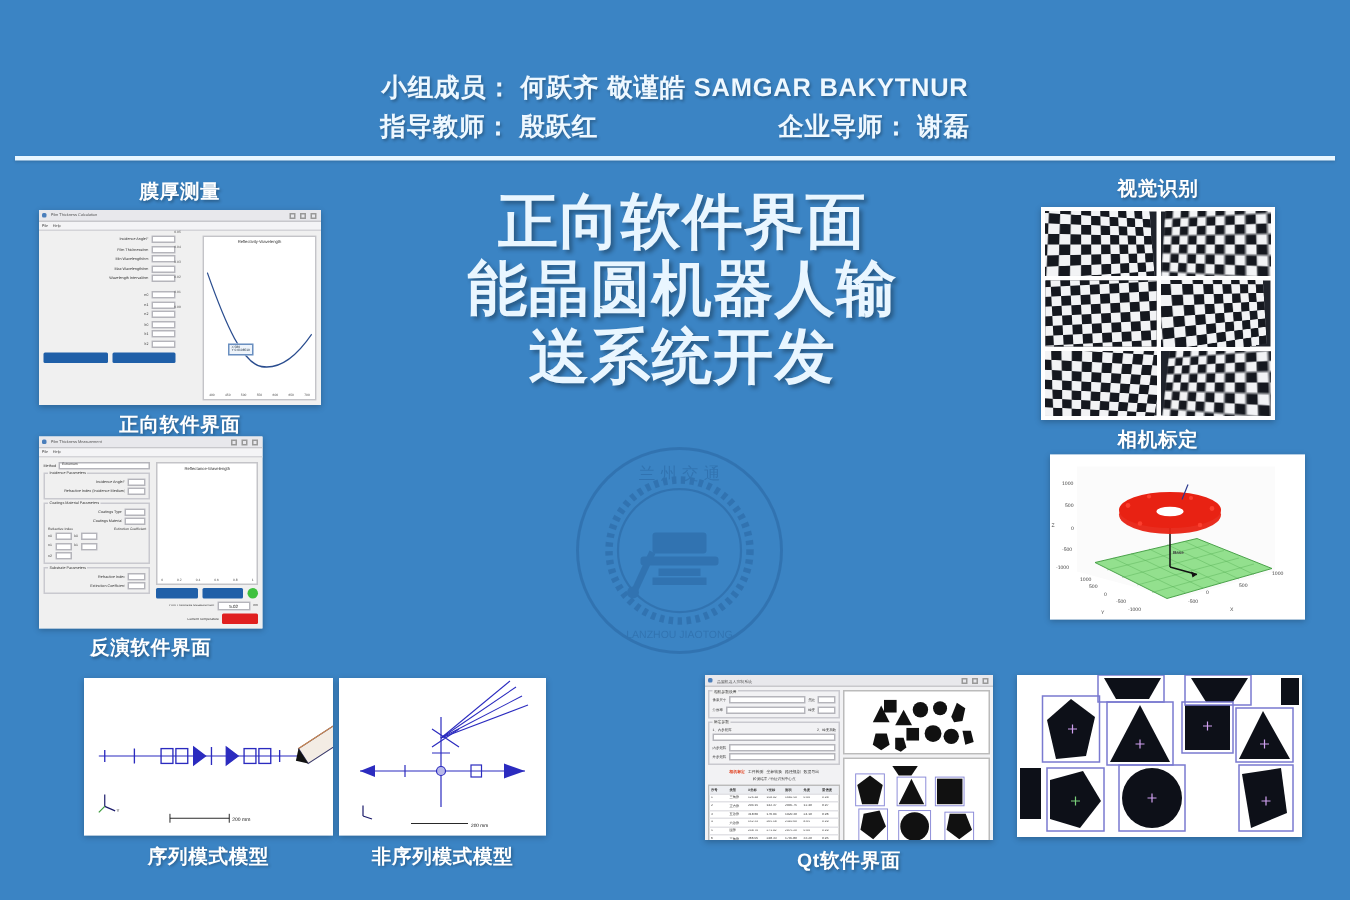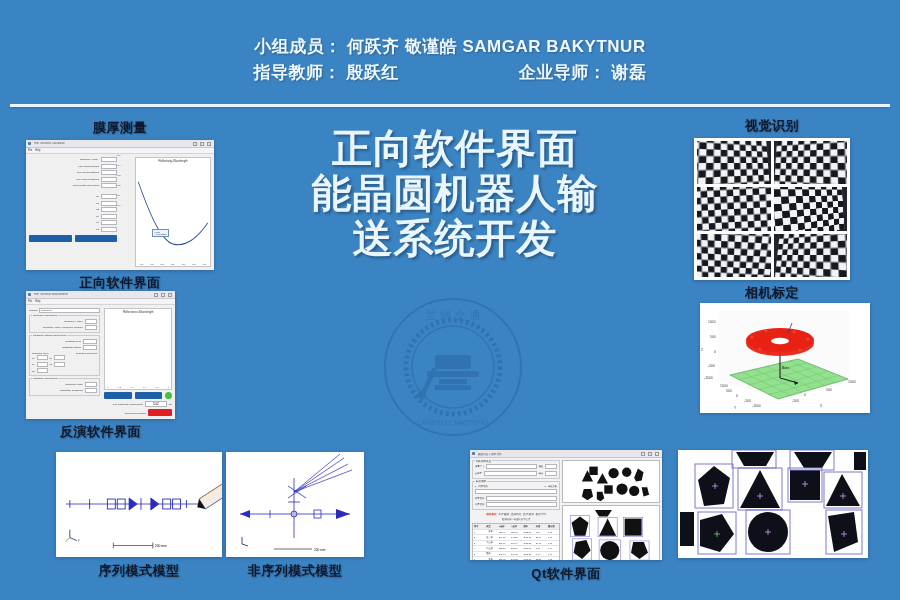--- a/index.html
+++ b/index.html
@@ -6,21 +6,21 @@
   body {
     width: 900px; height: 600px;
     background: #3b84c4;
     font-family: "Liberation Sans", "DejaVu Sans", sans-serif;
     overflow: hidden;
     position: relative;
   }
 
   
   .header {
-    padding-top: 34px;
+    padding-top: 46px;
     text-align: center;
     color: #eef8ff;
     letter-spacing: .5px;
   }
   .header .line {
     font-size: 17px;
     font-weight: bold;
     line-height: 26px;
     text-shadow: 1px 1px 2px rgba(0,0,0,.28);
     white-space: pre;
@@ -47,21 +47,21 @@
   .seal {
     position: absolute; left: 383px; top: 297px;
     width: 140px; height: 140px; border-radius: 50%;
     opacity: .30;
   }
   .seal svg { display: block; }
 
   
   .panel { position: absolute; }
   .cap {
-    color: #0f172a; font-size: 13px; font-weight: bold;
+    color: #ffffff; font-size: 13px; font-weight: bold;
     text-align: center; letter-spacing: .5px;
     text-shadow: 1px 1px 2px rgba(0,0,0,.3);
     line-height: 16px;
   }
   .shot {
     background: #fff;
     box-shadow: 0 1px 4px rgba(0,0,0,.25);
     overflow: hidden; position: relative;
   }
 

